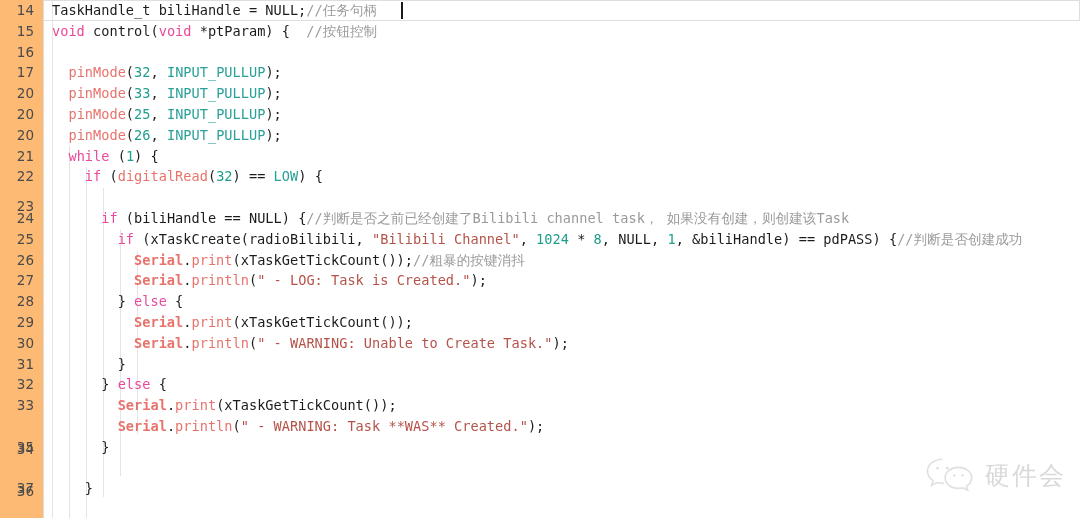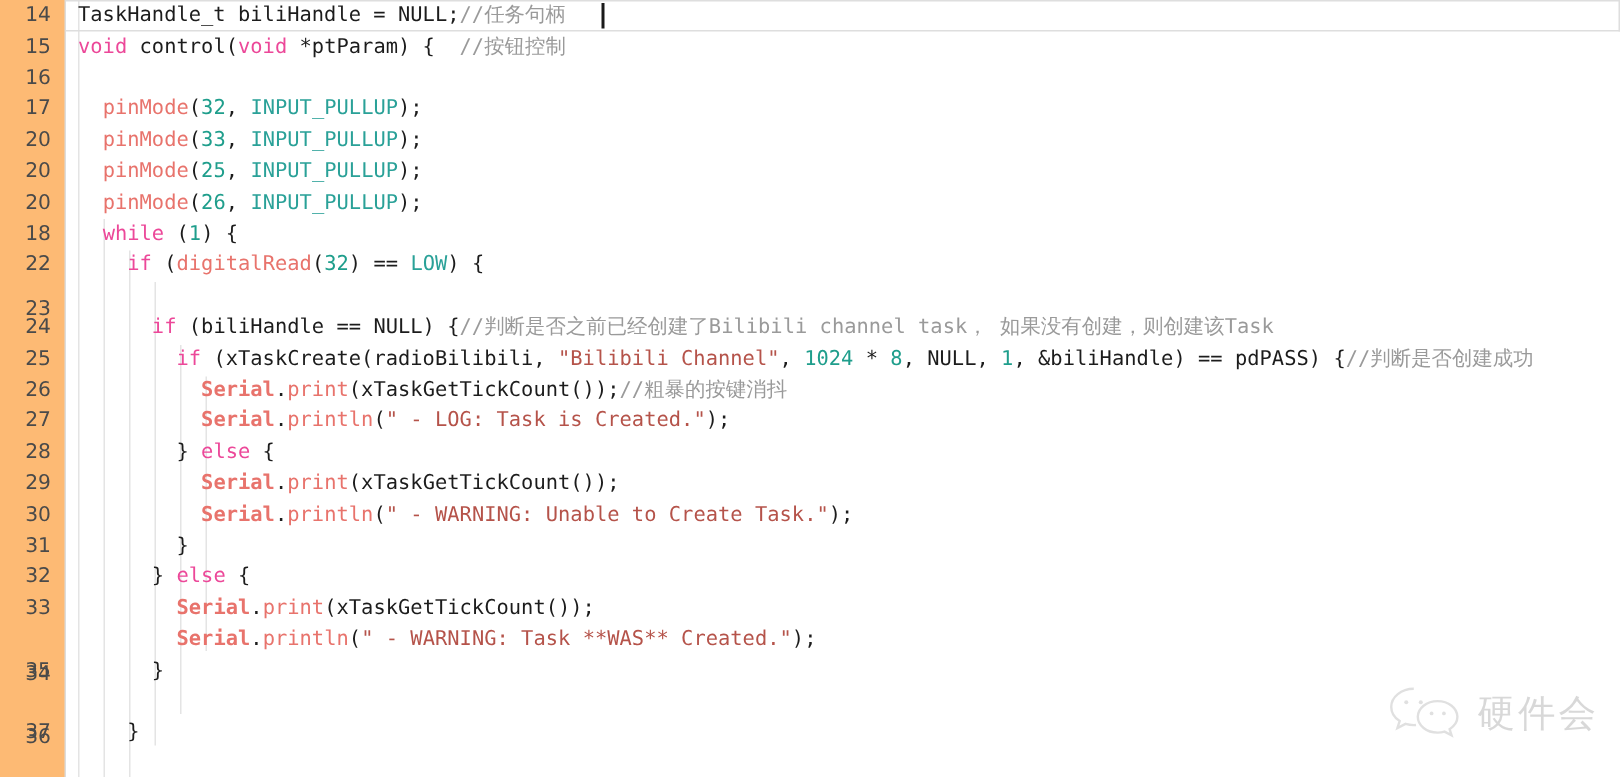--- a/index.html
+++ b/index.html
@@ -145,21 +145,21 @@
   <div id="caret" style="left:401px; top:2px;"></div>
 
   <div id="gutter">
     <div class="lineno" style="top:0px;">14</div>
     <div class="lineno" style="top:20.8px;">15</div>
     <div class="lineno" style="top:41.6px;">16</div>
     <div class="lineno" style="top:62.4px;">17</div>
     <div class="lineno" style="top:83.2px;">20</div>
     <div class="lineno" style="top:104px;">20</div>
     <div class="lineno" style="top:124.8px;">20</div>
-    <div class="lineno" style="top:145.6px;">18</div>
+    <div class="lineno" style="top:145.6px;">21</div>
     <div class="lineno" style="top:166.4px;">22</div>
     <div class="lineno" style="top:196px;">23</div>
     <div class="lineno" style="top:208px;">24</div>
     <div class="lineno" style="top:228.8px;">25</div>
     <div class="lineno" style="top:249.6px;">26</div>
     <div class="lineno" style="top:270.4px;">27</div>
     <div class="lineno" style="top:291.2px;">28</div>
     <div class="lineno" style="top:312px;">29</div>
     <div class="lineno" style="top:332.8px;">30</div>
     <div class="lineno" style="top:353.6px;">31</div>

